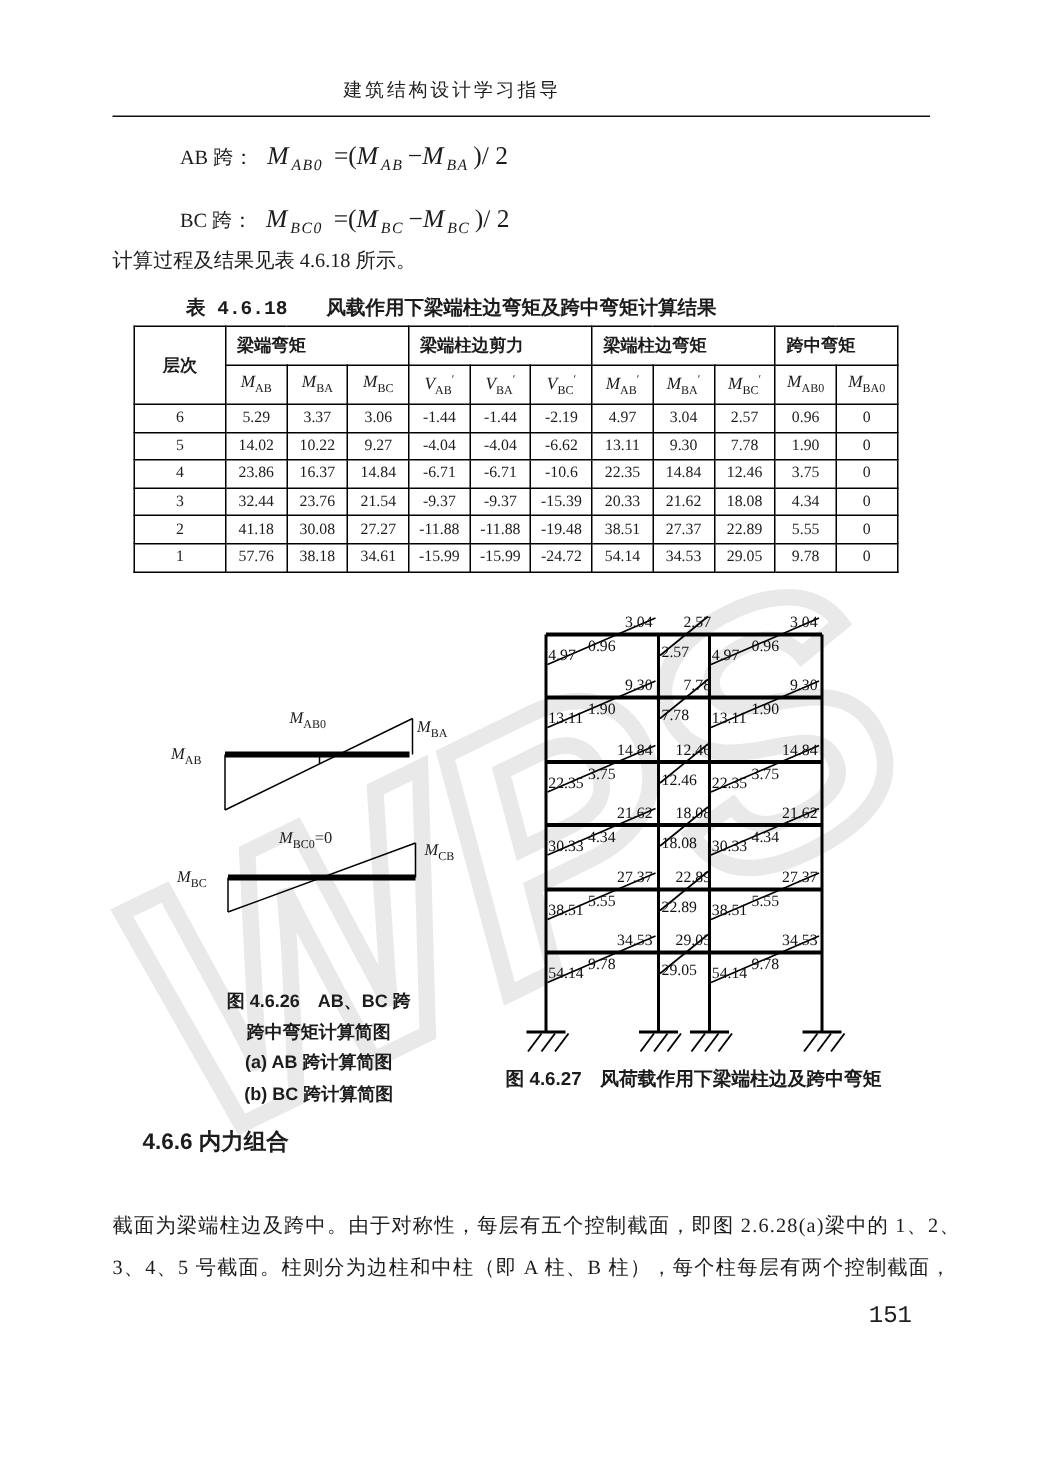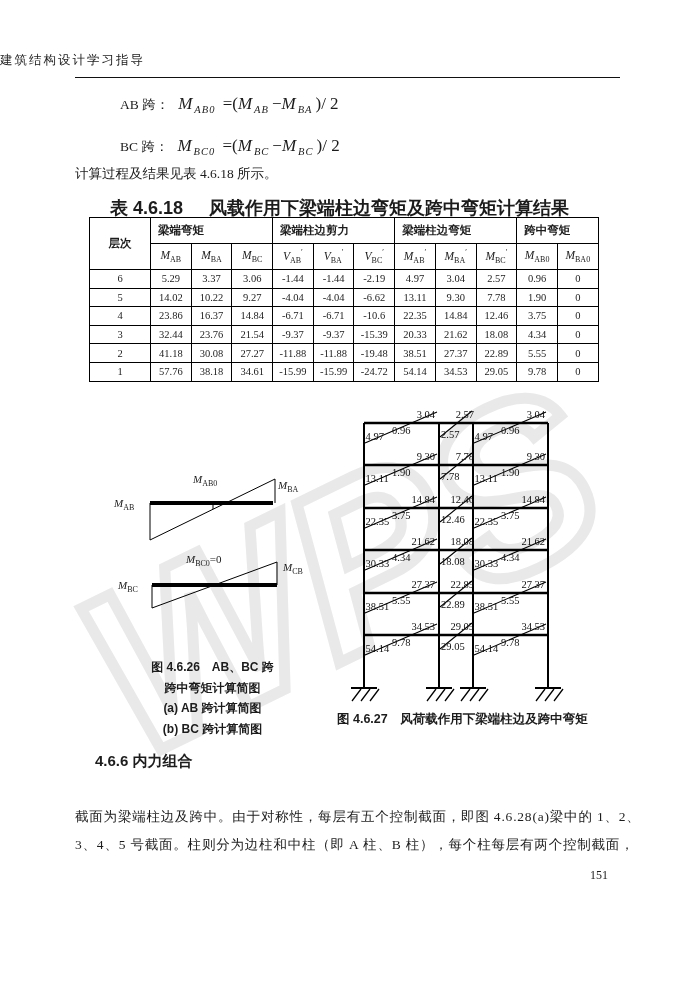--- a/index.html
+++ b/index.html
@@ -1,33 +1,33 @@
 <!DOCTYPE html>
 <html><head>
 <meta charset="utf-8">
 <style>
   html,body{margin:0;padding:0;background:#888;}
   #page{position:relative;width:695px;height:982px;background:#ffffff;overflow:hidden;
         font-family:"Liberation Serif","DejaVu Serif",serif;color:#1c1c1c;}
   .abs{position:absolute;}
   
-  #hdr-title{top:52px;left:0;width:603px;text-align:left;font-size:12.5px;letter-spacing:2px;}
+  #hdr-title{top:52px;left:0;width:603px;text-align:center;font-size:12.5px;letter-spacing:2px;}
   #hdr-rule{top:77px;left:75px;width:545px;height:0;border-top:1.5px solid #111;}
   
   .frow{left:120px;white-space:nowrap;}
   #f1{top:94px;} #f2{top:136px;}
   .flabel{font-size:13.5px;margin-top:18px;}
   .fexpr{font-size:17px;margin-left:9px;}
   .fexpr i{font-family:"Liberation Serif",serif;}
   .fexpr sub{font-size:10.5px;font-style:italic;margin:0 3px 0 2px;letter-spacing:1px;}
   
   #intro{top:165px;left:75px;font-size:13.5px;}
   
-  #tbl-title{top:196px;left:110px;font-family:Liberation Sans, sans-serif;
-             font-weight:bold;font-size:18px;white-space:nowrap;}
+  #tbl-title{top:196px;left:124px;font-family:Liberation Mono, monospace;
+             font-weight:bold;font-size:13px;white-space:nowrap;}
   #tbl-title .gap{display:inline-block;width:26px;}
   
   #tbl-wrap{top:217px;left:89px;}
   table{border-collapse:collapse;table-layout:fixed;width:509px;}
   th,td{border:1px solid #000;padding:0;overflow:hidden;}
   th.grp{font-family:"Liberation Sans","DejaVu Sans",sans-serif;font-weight:bold;font-size:11.5px;
          text-align:left;padding-left:7px;height:25px;}
   th.hz{font-family:"Liberation Sans","DejaVu Sans",sans-serif;font-weight:bold;font-size:11.5px;text-align:center;}
   th.sym{font-weight:normal;font-size:11px;text-align:center;height:25px;}
   th.sym i{font-size:11.5px;}
@@ -40,21 +40,21 @@
   .figlabel sub{font-size:8px;}
   #cap26{top:657px;left:100px;width:225px;text-align:center;
          font-family:"Liberation Sans","DejaVu Sans",sans-serif;font-weight:bold;font-size:12px;line-height:20.5px;}
   #cap27{top:711px;left:337px;font-family:"Liberation Sans","DejaVu Sans",sans-serif;
          font-weight:bold;font-size:12.5px;white-space:nowrap;}
   
   #sec-head{top:752px;left:75px;font-family:"Liberation Sans","DejaVu Sans",sans-serif;
             font-weight:bold;font-size:15px;margin-left:20px;}
   .bodyline{left:75px;font-size:13.5px;letter-spacing:0.8px;white-space:nowrap;}
   #bl1{top:780px;padding-left:28px;} #bl2{top:808px;} #bl3{top:836px;}
-  #pageno{top:868px;left:540px;width:68px;text-align:right;font-size:12px;}
+  #pageno{top:868px;left:540px;width:68px;text-align:right;font-size:16px;font-family:Liberation Mono, monospace;}
   #wm{top:0;left:0;z-index:0;}
   .fg{z-index:1;}
 </style>
 </head>
 <body>
 
 <div id="page">
 
   <svg id="wm" class="abs" width="695" height="982">
     <g transform="rotate(-26 340 540)">
@@ -323,18 +323,18 @@
       <text x="95" y="230" font-size="10.5" font-family="&quot;Liberation Serif&quot;,&quot;DejaVu Serif&quot;,serif" fill="#111" text-anchor="end">34.53</text>
       <text x="101" y="250" font-size="10.5" font-family="&quot;Liberation Serif&quot;,&quot;DejaVu Serif&quot;,serif" fill="#111" text-anchor="start">29.05</text>
       <text x="134" y="230" font-size="10.5" font-family="&quot;Liberation Serif&quot;,&quot;DejaVu Serif&quot;,serif" fill="#111" text-anchor="end">29.05</text>
       <text x="134.5" y="252" font-size="10.5" font-family="&quot;Liberation Serif&quot;,&quot;DejaVu Serif&quot;,serif" fill="#111" text-anchor="start">54.14</text>
       <text x="161" y="246" font-size="10.5" font-family="&quot;Liberation Serif&quot;,&quot;DejaVu Serif&quot;,serif" fill="#111" text-anchor="start">9.78</text>
       <text x="205" y="230" font-size="10.5" font-family="&quot;Liberation Serif&quot;,&quot;DejaVu Serif&quot;,serif" fill="#111" text-anchor="end">34.53</text>
     </svg>
   <div id="cap27" class="abs fg">图 4.6.27　风荷载作用下梁端柱边及跨中弯矩</div>
 
   <div id="sec-head" class="abs fg">4.6.6 内力组合</div>
-  <div id="bl2" class="abs fg bodyline">截面为梁端柱边及跨中。由于对称性，每层有五个控制截面，即图 4.6.28(a)梁中的 1、2、</div>
+  <div id="bl2" class="abs fg bodyline">截面为梁端柱边及跨中。由于对称性，每层有五个控制截面，即图 2.6.28(a)梁中的 1、2、</div>
   <div id="bl3" class="abs fg bodyline">3、4、5 号截面。柱则分为边柱和中柱（即 A 柱、B 柱），每个柱每层有两个控制截面，</div>
 
   <div id="pageno" class="abs fg">151</div>
 
 </div>
 
 </body></html>

